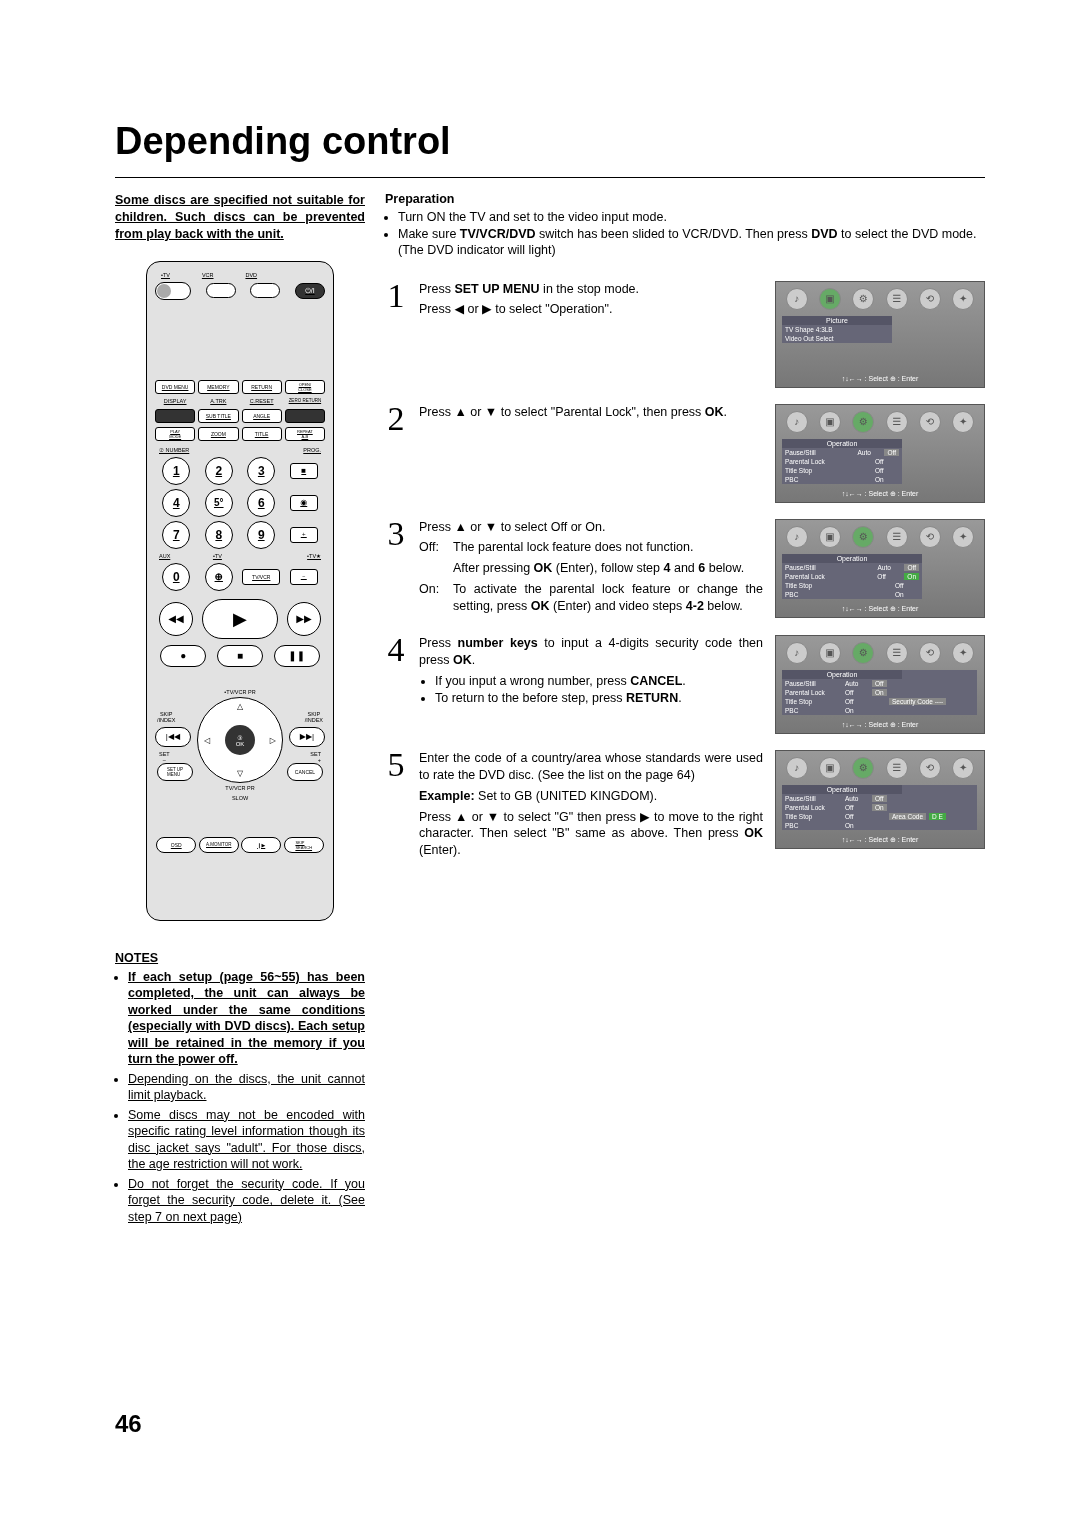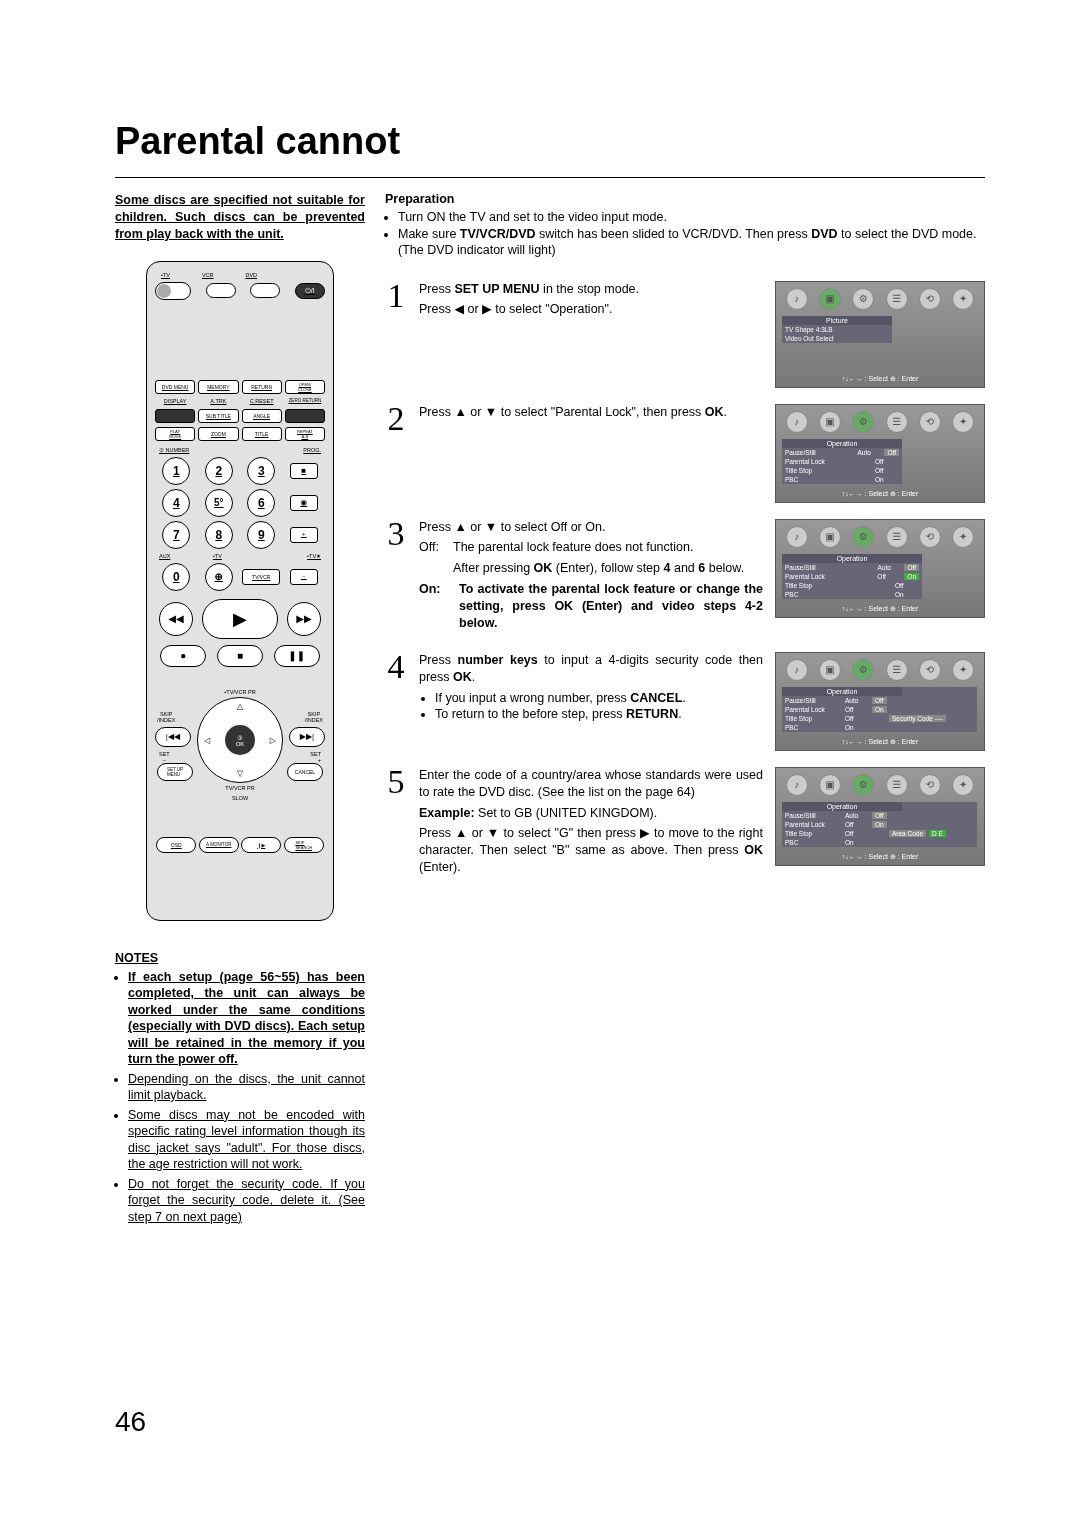--- a/index.html
+++ b/index.html
@@ -105,26 +105,26 @@
   .screen .panel { background:#667; margin:2px 6px; }
   .screen .panel-h { background:#556; color:#fff; text-align:center; padding:1px 0; font-size:7px;}
   .screen .panel-row { display:flex; padding:1px 3px; font-size:6.5px; align-items:center;}
   .screen .panel-row .k { flex:1; color:#fff;}
   .screen .panel-row .v { width:24px; text-align:left; color:#fff;}
   .screen .panel-row .box { background:#888; padding:0 3px; margin-left:3px; color:#fff; font-size:6.5px;}
   .screen .panel-row .box.hl { background:#4a4; }
   .screen .footer { text-align:center; font-size:7px; padding:4px 0 2px; color:#fff;}
   .screen .arrows { font-family: Arial; }
 
-  .pagenum { position:absolute; left:115px; bottom:90px; font-size:28px; font-weight:normal; }
+  .pagenum { position:absolute; left:115px; bottom:90px; font-size:24px; font-weight:bold; }
 </style>
 </head>
 <body>
 
-<h1 class="page-title">Parental cannot</h1>
+<h1 class="page-title">Depending control</h1>
 <hr class="rule">
 
 <div class="columns">
 
   <div class="col-left">
     <p class="intro">Some discs are specified not suitable for children. Such discs can be prevented from play back with the unit.</p>
 
     <div class="remote">
       <div class="remote-row sb" style="padding:0 6px;">
         <span class="lbl">•TV</span>
@@ -375,21 +375,21 @@
       <div class="step-num">3</div>
       <div class="step-body">
         <p>Press ▲ or ▼ to select Off or On.</p>
         <div style="display:flex;gap:6px;">
           <div style="width:28px;">Off:</div>
           <div style="flex:1;">
             <p>The parental lock feature does not function.</p>
             <p><span>After pressing </span><b>OK</b><span> (Enter), follow step </span><b>4</b><span> and </span><b>6</b><span> below.</span></p>
           </div>
         </div>
-        <div style="display:flex;gap:12px;font-weight:bold;">
+        <div style="display:flex;gap:6px;">
           <div style="width:28px;">On:</div>
           <div style="flex:1;">
             <p><span>To activate the parental lock feature or change the setting, press </span><b>OK</b><span> (Enter) and video steps </span><b>4-2</b><span> below.</span></p>
           </div>
         </div>
       </div>
       <div class="step-screen">
         <div class="screen">
           <div class="icon-row">
             <div class="ico">♪</div>

